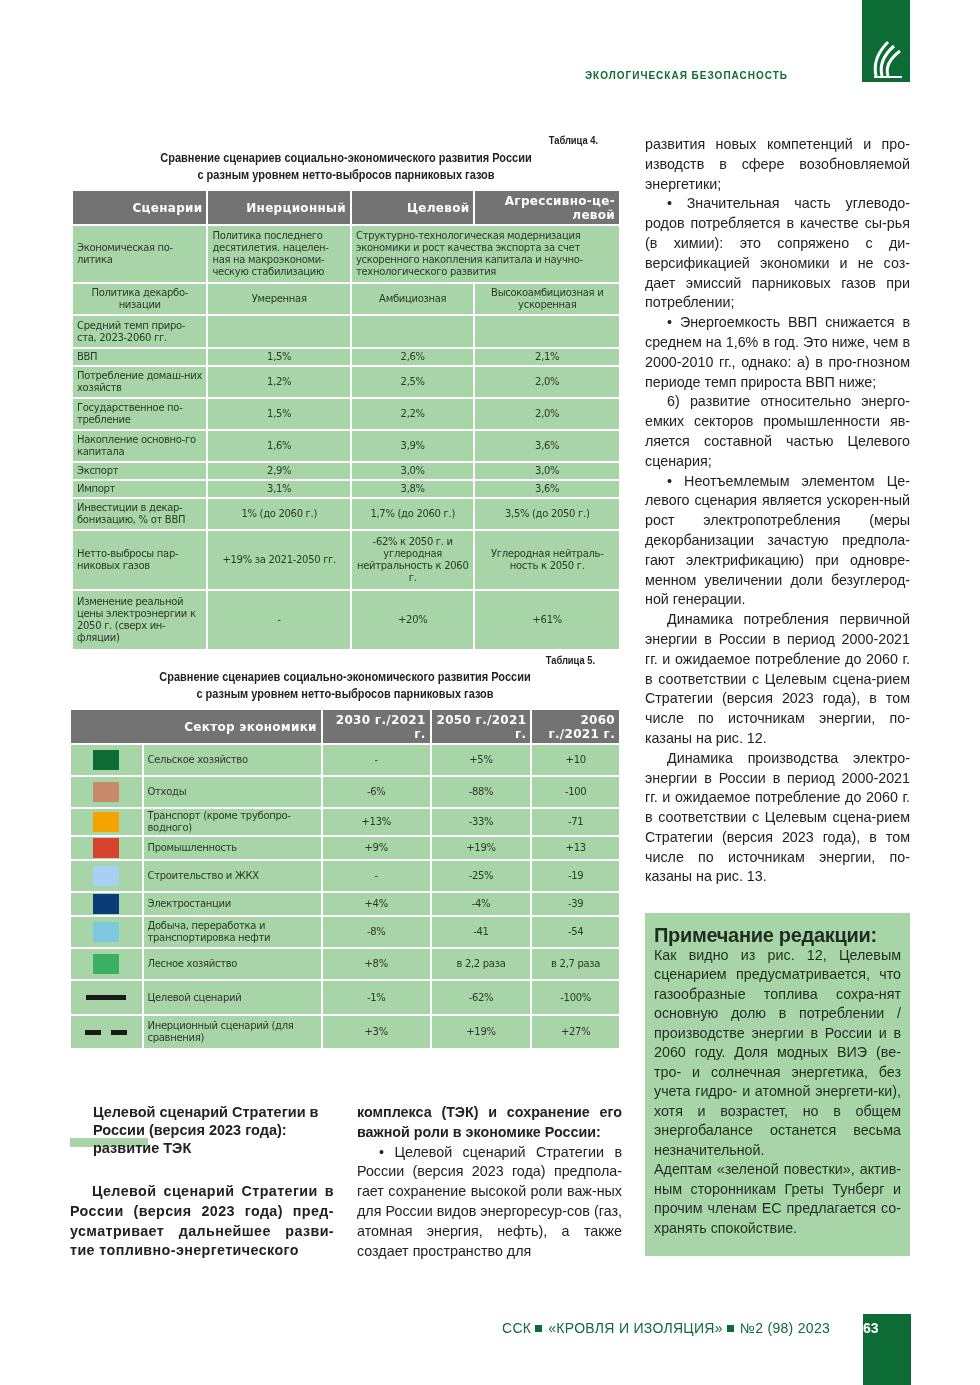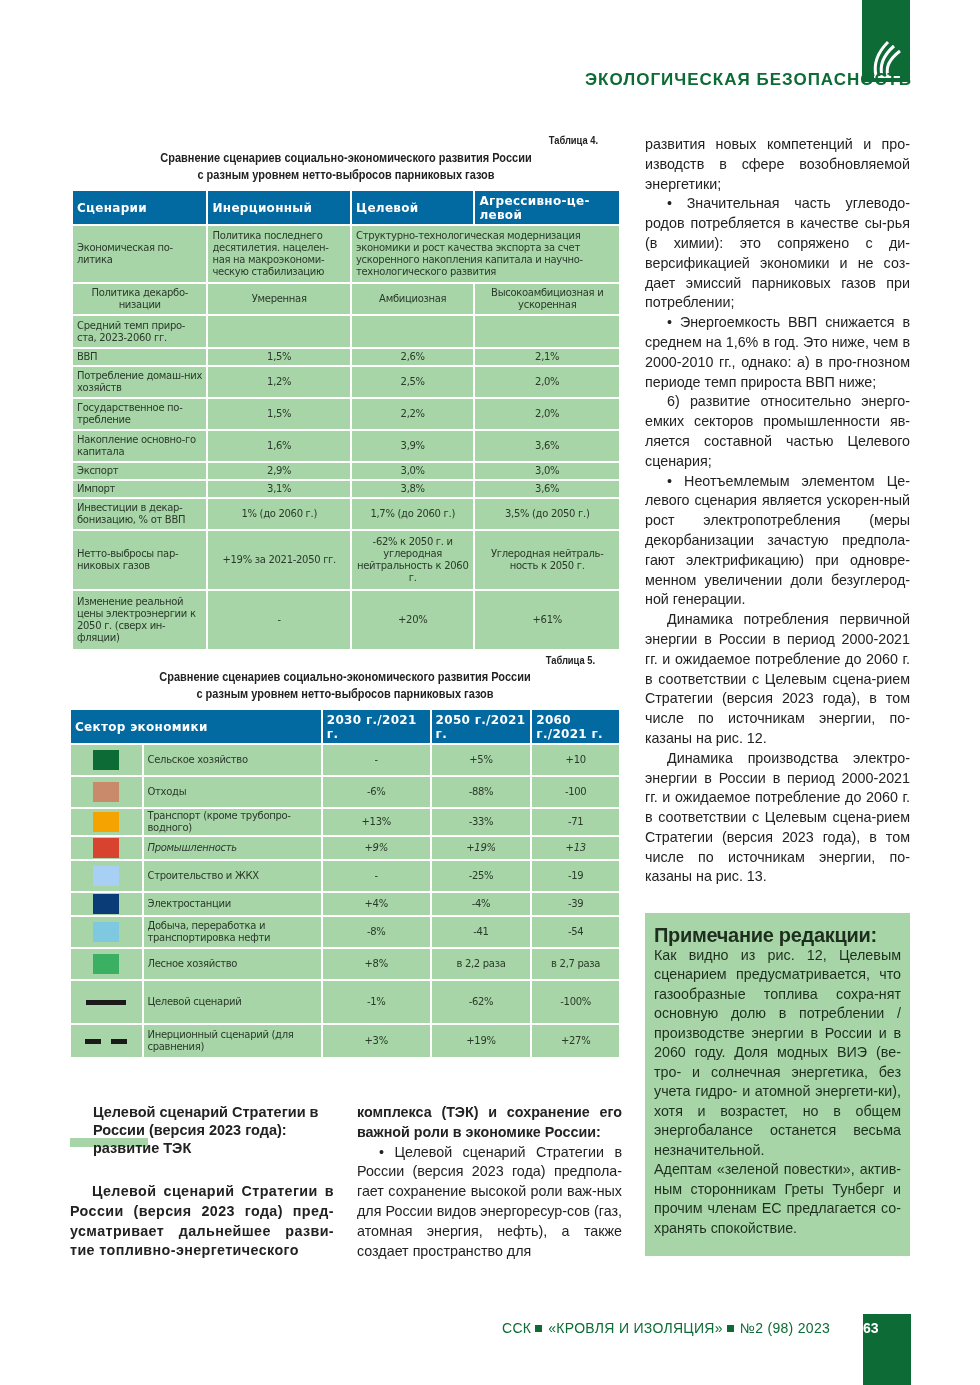--- a/index.html
+++ b/index.html
@@ -1,28 +1,28 @@
 <!DOCTYPE html>
 <html><head>
 <meta charset="utf-8">
 <style>
   * { box-sizing: border-box; margin: 0; padding: 0; }
   html, body { width: 980px; height: 1385px; background: #ffffff; overflow: hidden; }
   body { position: relative; font-family: "Liberation Sans", sans-serif; color: #222; }
 
   .header-band { position: absolute; left: 862px; top: 0; width: 48px; height: 82px; background: #0d6b35; }
   .logo { position: absolute; left: 868px; top: 36px; width: 36px; height: 44px; }
-  .section-title { position: absolute; left: 585px; top: 70px; font-weight: bold; font-size: 17px; letter-spacing: 1px; color: #0d6b35; }
+  .section-title { position: absolute; left: 585px; top: 70px; font-weight: bold; font-size: 10px; letter-spacing: 1px; color: #0d6b35; }
 
   .tbl-caption-num { position: absolute; font-family: "Liberation Sans", sans-serif; font-weight: bold; font-size: 11px; color: #222; transform: scaleX(0.85); transform-origin: right; }
   .tbl-title { position: absolute; text-align: center; font-weight: bold; font-size: 12.5px; line-height: 17px; color: #222; transform: scaleX(0.88); transform-origin: center; }
 
   table { position: absolute; border-collapse: collapse; font-family: "DejaVu Sans", sans-serif; font-size: 10px; color: #2a3a2a; }
   td, th { border: 2px solid #ffffff; background: #a8d5a8; padding: 1px 4px; vertical-align: middle; }
-  th { background: #0369a1; color: #ffffff; font-family: "DejaVu Sans", sans-serif; font-weight: bold; font-size: 12px; text-align: left; line-height: 14px; letter-spacing: 0.3px; }
+  th { background: #737373; color: #ffffff; font-family: "DejaVu Sans", sans-serif; font-weight: bold; font-size: 12px; text-align: right; line-height: 14px; letter-spacing: 0.3px; }
   .t4 td { letter-spacing: -0.3px; line-height: 12px; }
   .t4 td.c { text-align: center; }
   .t4 td.l { text-align: left; }
   .t5 td { line-height: 12px; letter-spacing: -0.3px; }
   .t5 td.c { text-align: center; }
   .t5 th { font-size: 12px; }
   .swatch { display: inline-block; width: 26px; height: 20px; vertical-align: middle; }
   .line-solid { display: inline-block; width: 40px; height: 5px; background: #1a1a1a; vertical-align: middle; }
   .line-dash { display: inline-flex; gap: 10px; vertical-align: middle; }
   .line-dash span { display: inline-block; width: 16px; height: 5px; background: #1a1a1a; }
@@ -185,21 +185,21 @@
     <td class="c">-88%</td>
     <td class="c">-100</td>
   </tr>
   <tr style="height:22px;">
     <td class="c"><span class="swatch" style="background: rgb(245, 163, 0);"></span></td>
     <td>Транспорт (кроме трубопро-водного)</td>
     <td class="c">+13%</td>
     <td class="c">-33%</td>
     <td class="c">-71</td>
   </tr>
-  <tr style="height:20px;font-style:italic;">
+  <tr style="height:20px;">
     <td class="c"><span class="swatch" style="background: rgb(216, 67, 47);"></span></td>
     <td>Промышленность</td>
     <td class="c">+9%</td>
     <td class="c">+19%</td>
     <td class="c">+13</td>
   </tr>
   <tr style="height:32px;">
     <td class="c"><span class="swatch" style="background: rgb(168, 208, 245);"></span></td>
     <td>Строительство и ЖКХ</td>
     <td class="c">-</td>
@@ -220,21 +220,21 @@
     <td class="c">-41</td>
     <td class="c">-54</td>
   </tr>
   <tr style="height:32px;">
     <td class="c"><span class="swatch" style="background: rgb(60, 176, 98);"></span></td>
     <td>Лесное хозяйство</td>
     <td class="c">+8%</td>
     <td class="c">в 2,2 раза</td>
     <td class="c">в 2,7 раза</td>
   </tr>
-  <tr style="height:44px;">
+  <tr style="height:35px;">
     <td class="c"><span class="line-solid"></span></td>
     <td>Целевой сценарий</td>
     <td class="c">-1%</td>
     <td class="c">-62%</td>
     <td class="c">-100%</td>
   </tr>
   <tr style="height:34px;">
     <td class="c"><span class="line-dash">
             <span></span>
             <span></span>

